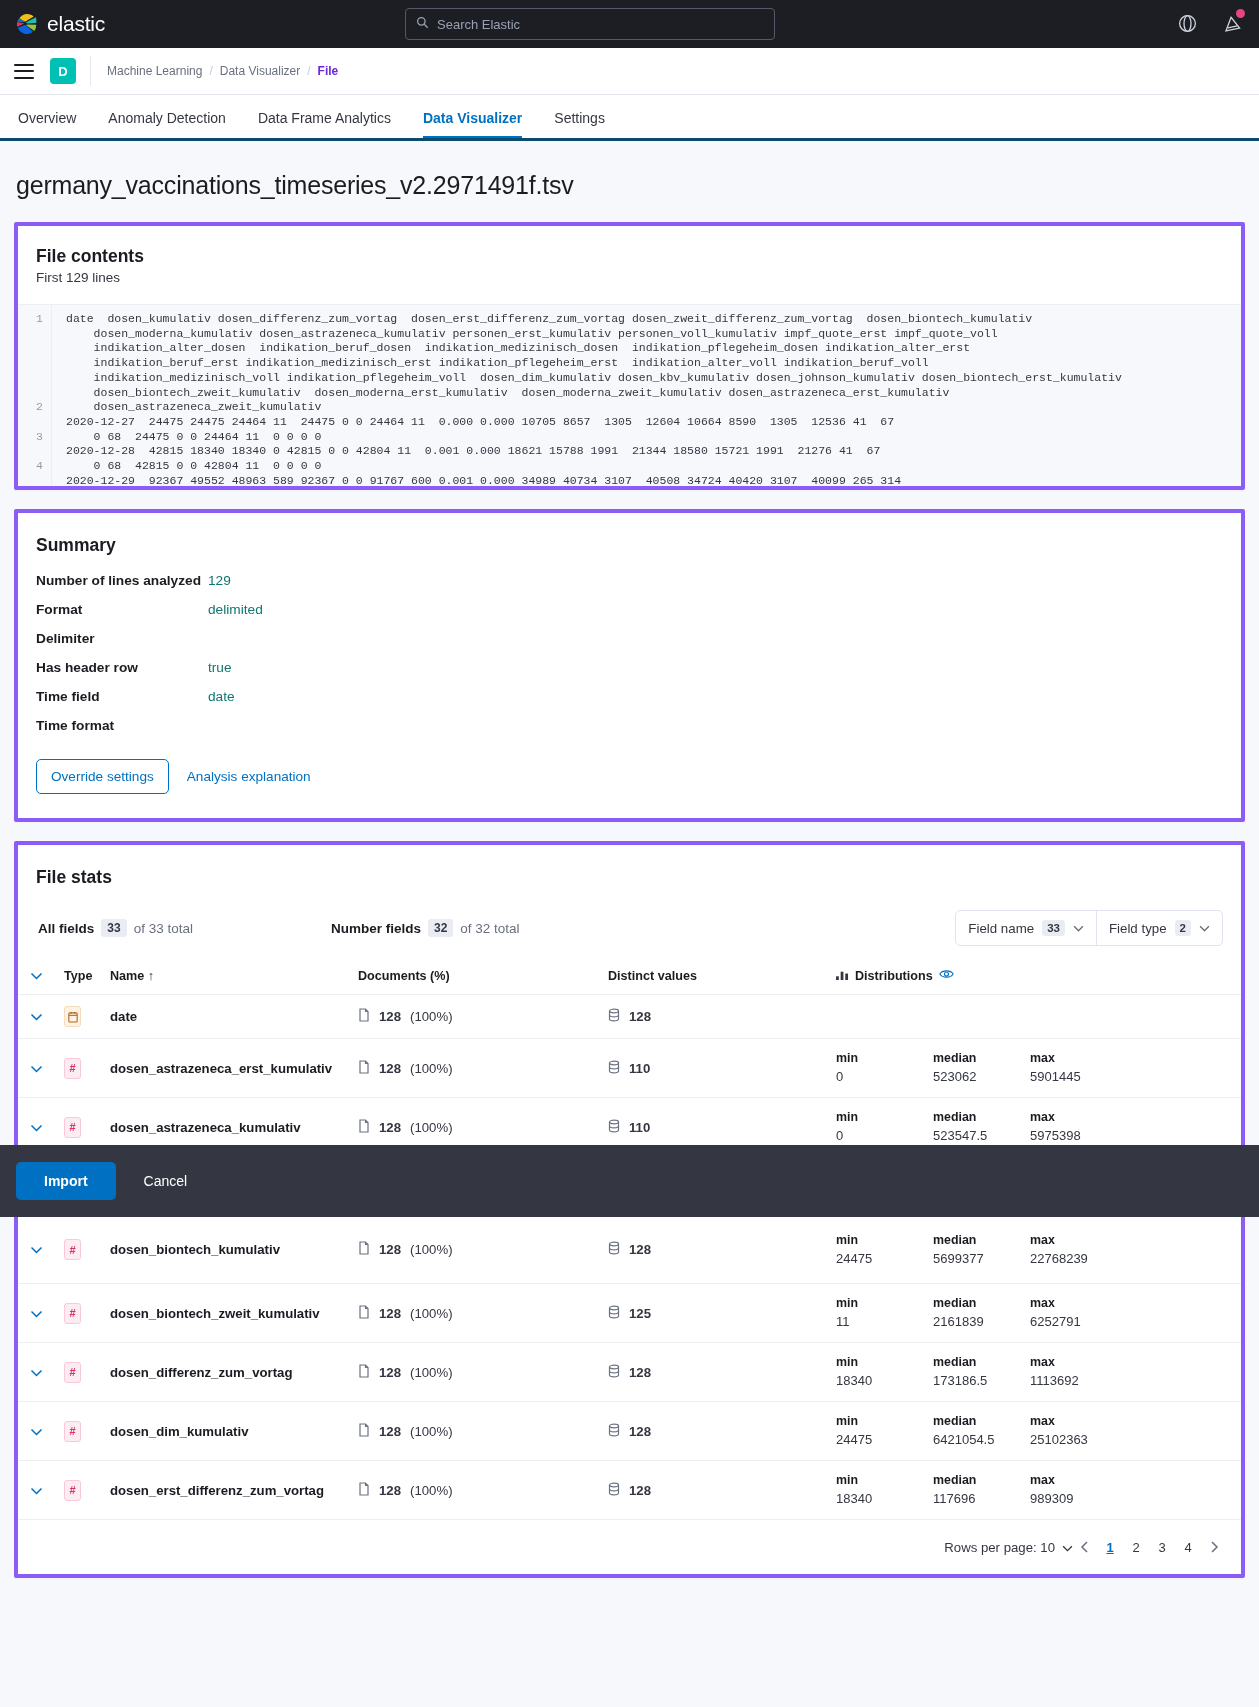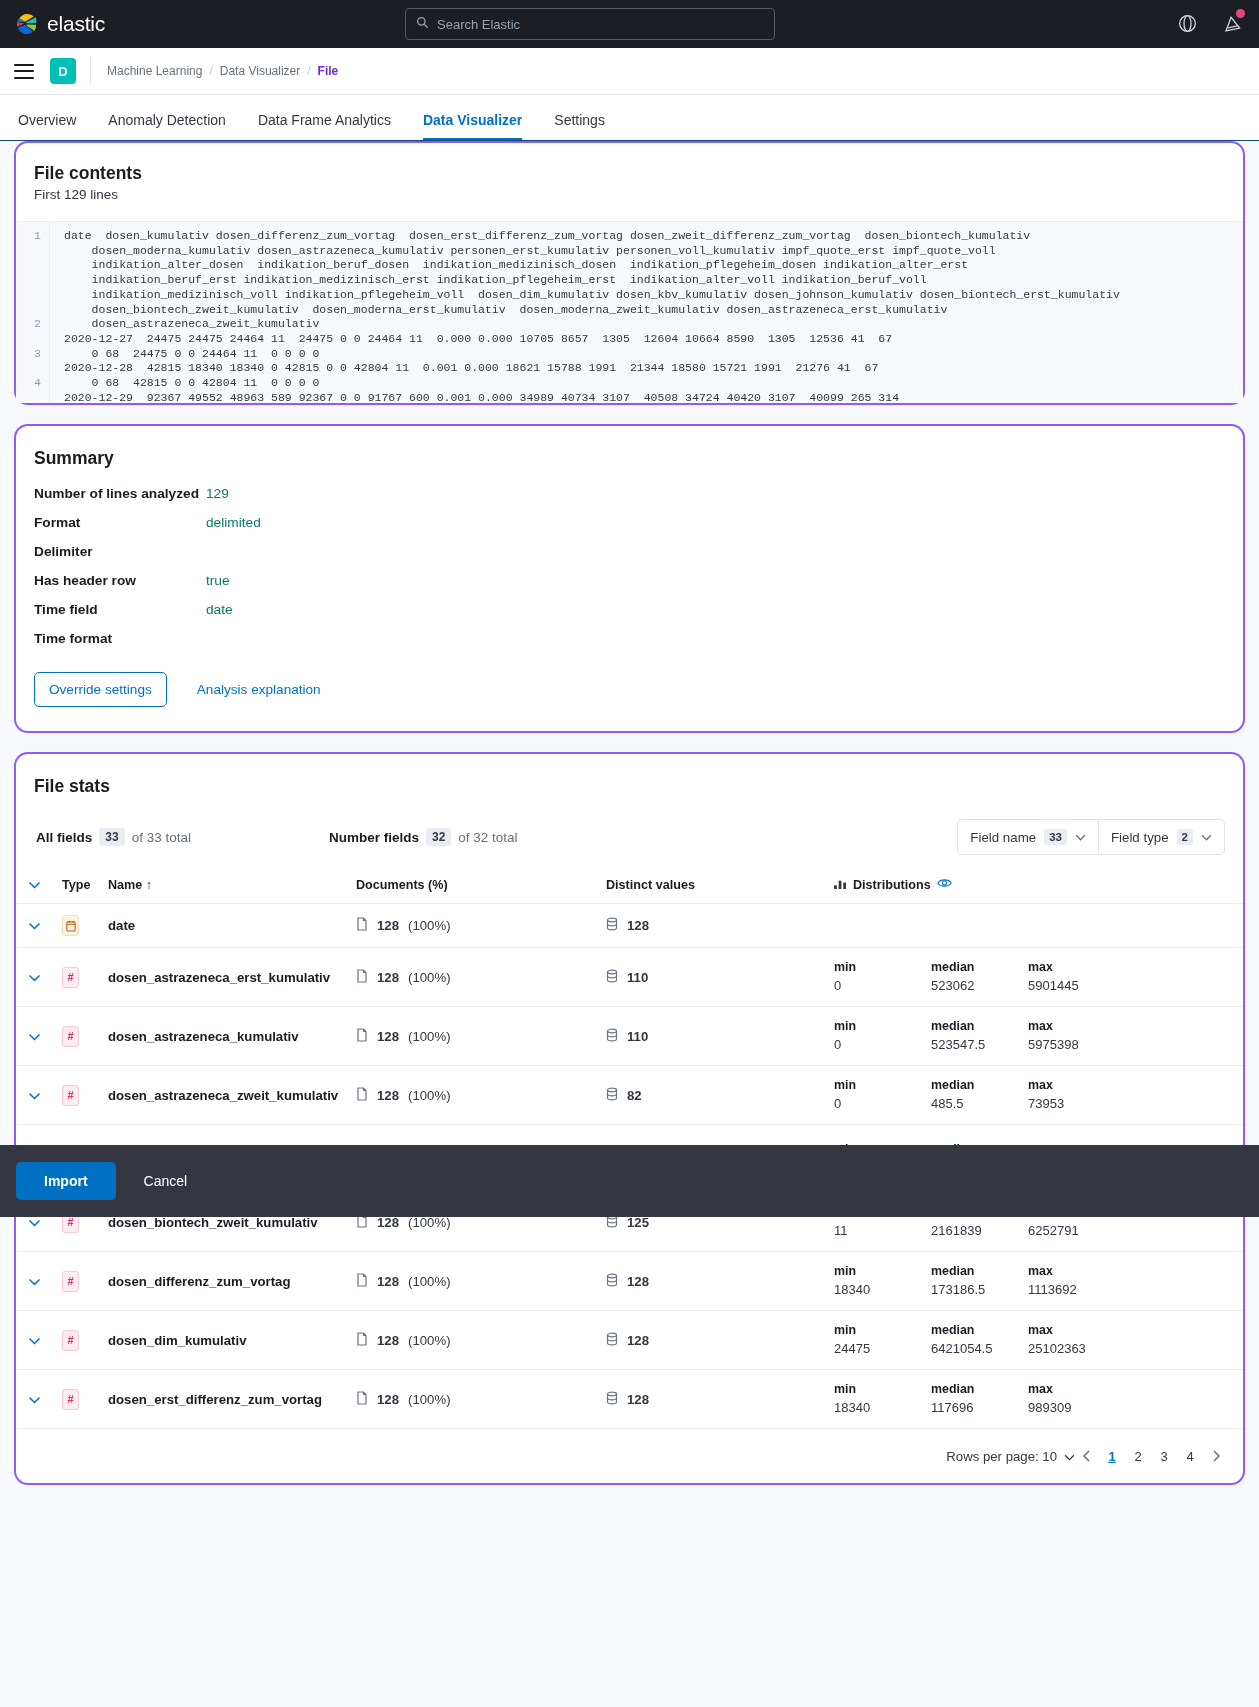--- a/index.html
+++ b/index.html
@@ -68,21 +68,21 @@
   .crumbs { display: flex; align-items: center; font-size: 12px; }
   .crumbs a { color: #69707d; text-decoration: none; cursor: pointer; }
   .crumbs .sep { color: #c5ccd7; margin: 0 7px; }
   .crumbs .cur { color: #6d28d9; font-weight: 700; }
 
   
   .tabsbar {
     height: 46px; background: #ffffff;
     display: flex; align-items: flex-end;
     padding: 0 14px;
-    border-bottom: 1px solid #0c4a6e;
+    border-bottom: 3px solid #0c4a6e;
   }
   .tab {
     font-size: 14px; color: #343741;
     padding: 0 16px 12px 16px;
     cursor: pointer; position: relative;
     white-space: nowrap;
   }
   .tab:first-child { padding-left: 4px; }
   .tab.active { color: #0071c2; font-weight: 600; }
   .tab.active::after {
@@ -92,22 +92,22 @@
   .tab:first-child.active::after { left: 4px; }
 
   
   .content { padding: 0 14px; }
   .file-title {
     font-size: 25px; font-weight: 400; color: #1a1c21;
     padding: 30px 0 22px 2px; letter-spacing: -0.2px;
   }
   .panel {
     background: #ffffff;
-    border: 2px solid #8b5cf6;
-    border-radius: 14px;
+    border: 4px solid #8b5cf6;
+    border-radius: 2px;
     margin-bottom: 19px;
     box-shadow: 0 1px 2px rgba(0,0,0,0.03);
   }
   .panel-pad { padding: 20px 18px 18px 18px; }
   .panel-h {
     font-size: 17.5px; font-weight: 700; color: #1a1c21;
     margin-bottom: 3px;
   }
   .sub-label { font-size: 13.5px; color: #343741; margin-bottom: 9px; }
 
@@ -143,21 +143,21 @@
   
   .sum-grid {
     display: grid;
     grid-template-columns: 172px 1fr;
     row-gap: 11px;
     margin-top: 16px;
     font-size: 13.7px;
   }
   .sum-k { font-weight: 700; color: #1a1c21; line-height: 18px; }
   .sum-v { color: #0f766e; line-height: 18px; }
-  .btn-row { display: flex; align-items: center; gap: 22px; margin-top: 24px; }
+  .btn-row { display: flex; align-items: center; gap: 10px; margin-top: 24px; }
   .btn-outline {
     border: 1px solid #0071c2; color: #0071c2; background: #ffffff;
     border-radius: 5px; font-size: 13.6px; padding: 9px 14px;
     cursor: pointer; font-family: inherit;
   }
   .btn-link {
     color: #0071c2; background: none; border: none;
     font-size: 13.6px; padding: 9px 8px; cursor: pointer; font-family: inherit;
   }
 
@@ -340,20 +340,21 @@
   <div class="tabsbar">
     <div class="tab">Overview</div>
     <div class="tab">Anomaly Detection</div>
     <div class="tab">Data Frame Analytics</div>
     <div class="tab active">Data Visualizer</div>
     <div class="tab">Settings</div>
   </div>
 
   <div class="content">
 
+    <div class="file-title">germany_vaccinations_timeseries_v2.2971491f.tsv</div>
 
     <div class="panel">
       <div class="panel-pad" style="padding-bottom:10px;">
         <div class="panel-h">File contents</div>
         <div class="sub-label">First 129 lines</div>
       </div>
       <div class="codewrap">
         <div class="gutter">1
 
 

